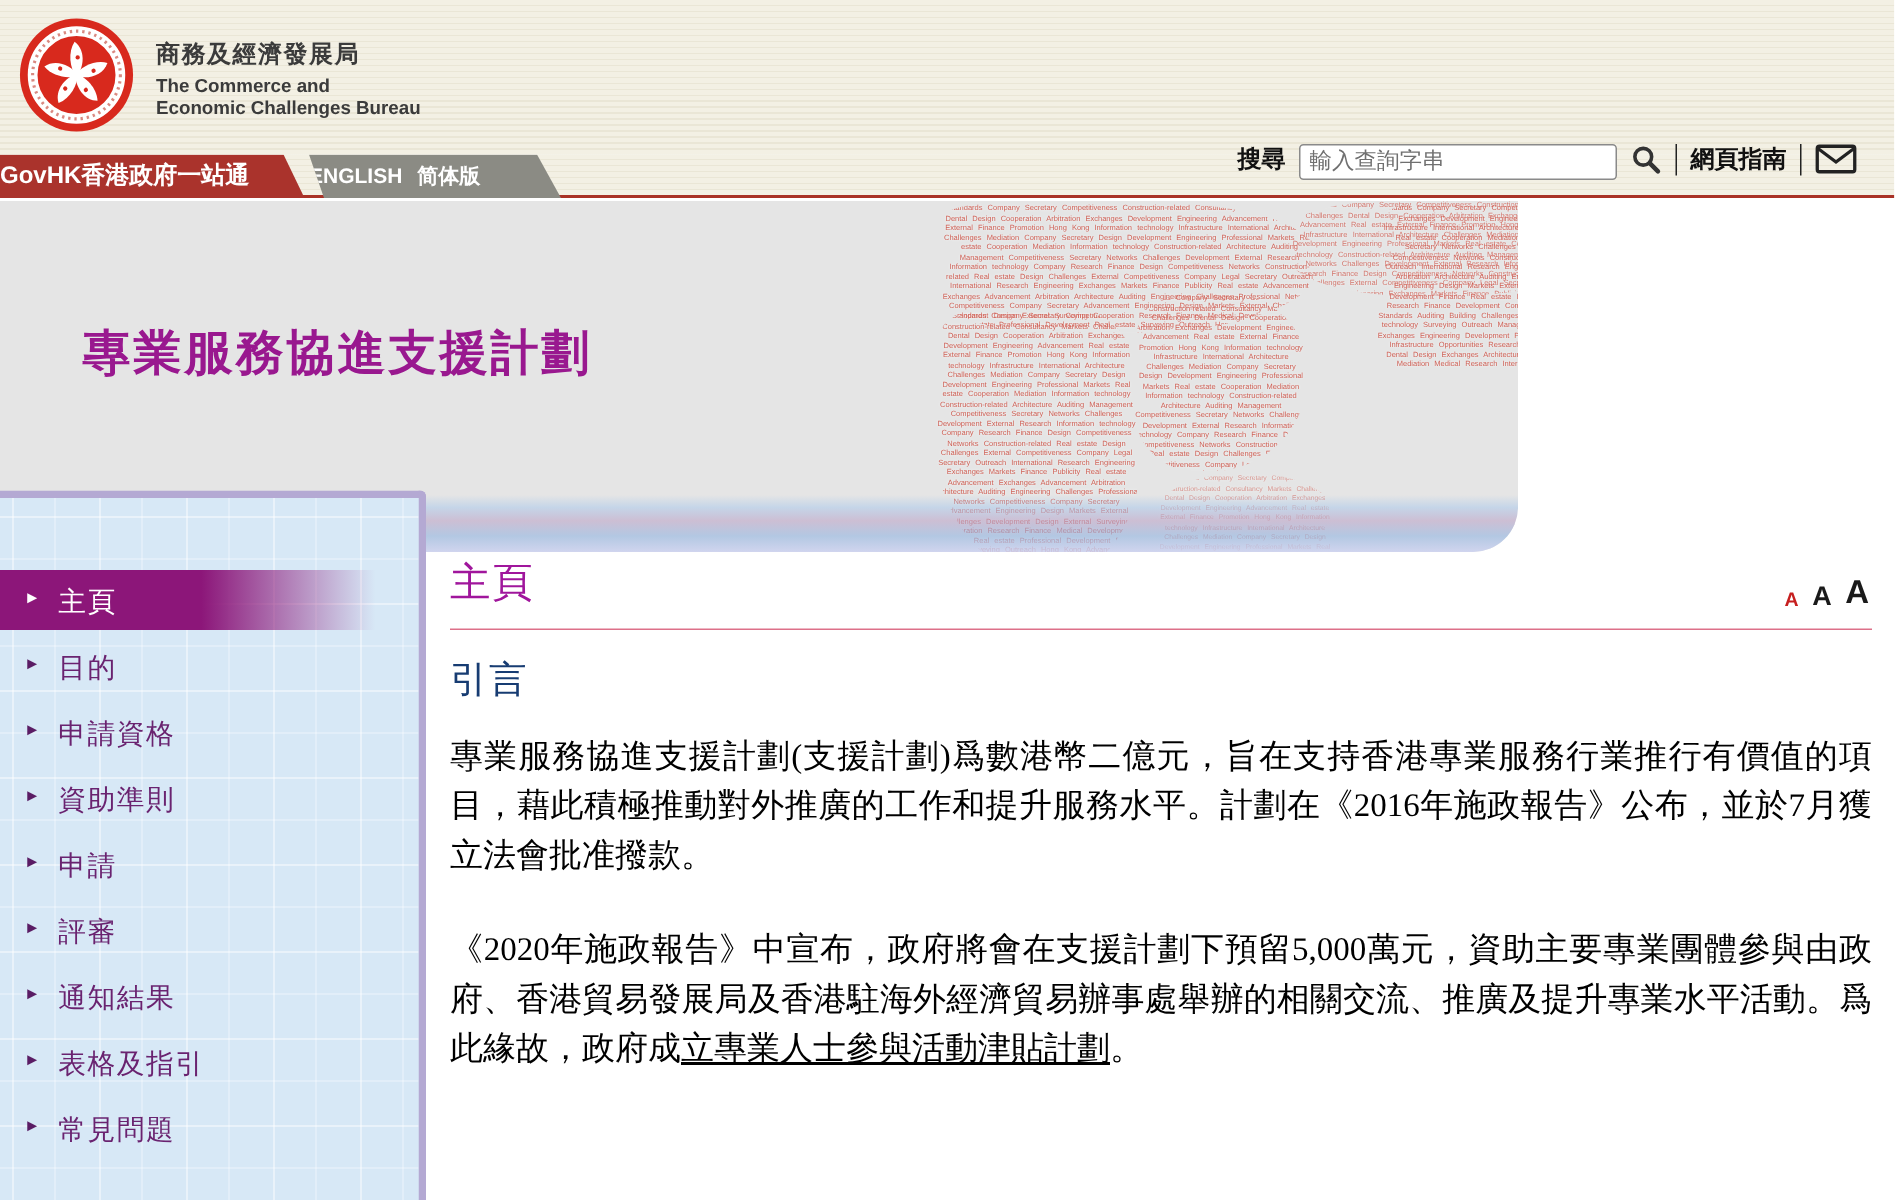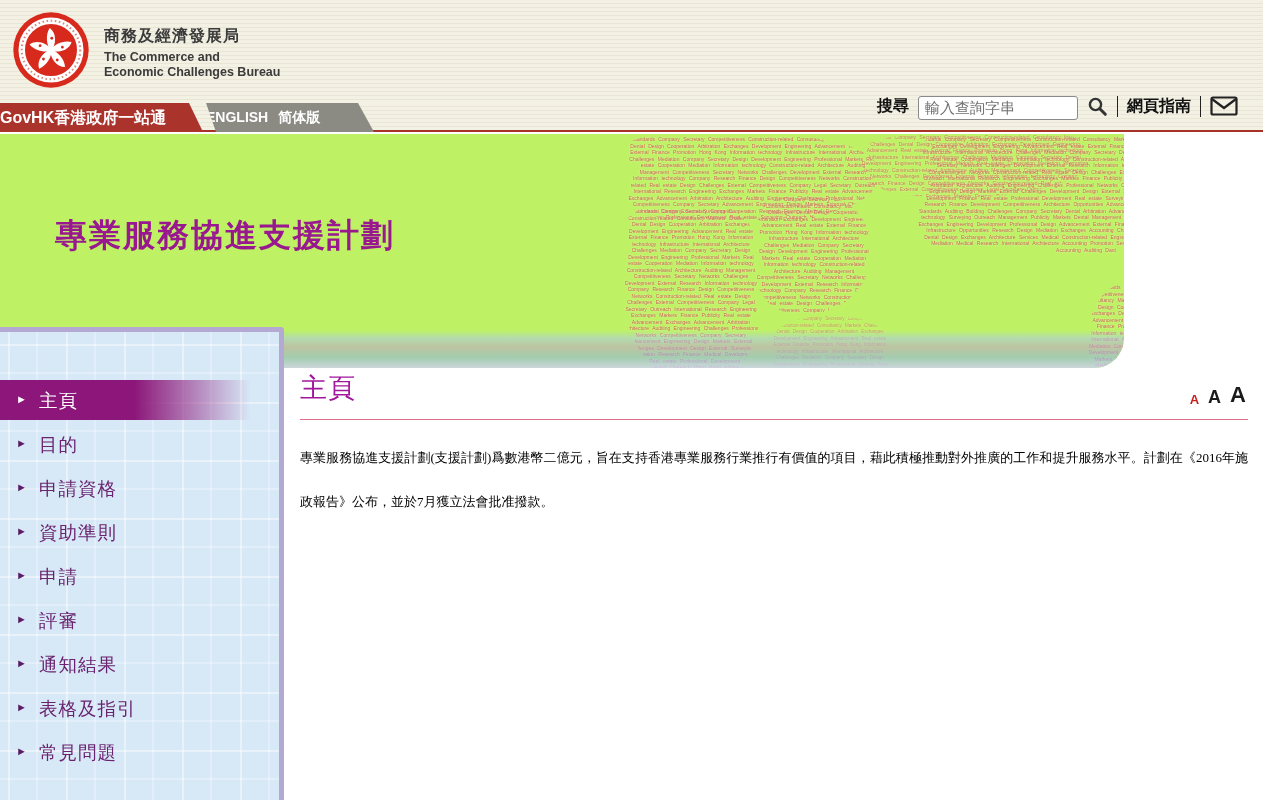--- a/index.html
+++ b/index.html
@@ -41,33 +41,33 @@
     clip-path:polygon(0 0,calc(100% - 16px) 0,100% 100%,10px 100%);
   }
   .langtab span { cursor:pointer; }
   .langtab .sep { display:inline-block; width:10px; }
   .searchbar {
     position:absolute; right:25px; top:-7px; height:30px;
     display:flex; align-items:flex-start; gap:9px; color:#111;margin-left:10px;
   }
   .searchbar .lbl { font-size:16px; font-weight:700; }
   .searchbar input {
-    width:160px; height:24px; border:1px solid #8a8a8a; border-radius:3px;
+    width:212px; height:24px; border:1px solid #8a8a8a; border-radius:3px;
     background:#fff; font-size:15px; padding:0 6px; color:#333;
     font-family:"Liberation Serif","DejaVu Serif",serif; outline:none;
   }
   .searchbar input::placeholder { color:#6f6f6f; opacity:1; }
   .vdiv { width:1px; height:21px; background:#222; }
   .guide { font-size:16px; font-weight:700; cursor:pointer; }
   .icon-btn { cursor:pointer; display:flex; align-items:center; }
 
   
   .banner {
-    position:absolute; top:134px; left:0; width:1124px; height:234px;
-    background:#bef264; border-radius:0 0 30px 0; overflow:hidden;
+    position:absolute; top:134px; left:0; width:1012px; height:234px;
+    background:#e5e5e5; border-radius:0 0 30px 0; overflow:hidden;
   }
   .banner h1 {
     position:absolute; left:55px; top:80px; font-size:32px; font-weight:700;
     color:#99188f; letter-spacing:2px; z-index:3;
   }
   .band {
     position:absolute; left:0; right:0; bottom:0; height:38px; z-index:2;
     background:linear-gradient(180deg, rgba(255,255,255,0) 0%, rgba(170,200,235,.55) 22%,
       rgba(188,165,200,.6) 45%, rgba(145,180,225,.6) 72%, rgba(205,210,240,.85) 100%);
   }
@@ -115,21 +115,21 @@
   .titlerow { display:flex; align-items:flex-end; justify-content:space-between; }
   .pagetitle { font-size:27px; font-weight:500; color:#a0169c; letter-spacing:1px; }
   .fsizes { display:flex; align-items:flex-end; gap:9px; padding-right:2px;
     font-family:"Liberation Sans",sans-serif; line-height:1; }
   .fsizes span { cursor:pointer; font-weight:700; }
   .fs-s { font-size:13px; color:#c61f1f; }
   .fs-m { font-size:18px; color:#1a1a1a; }
   .fs-l { font-size:22px; color:#1a1a1a; }
   .rule { border:none; border-top:1px solid #dd7089; margin:13px 0 16px 0; }
   .sectitle { font-size:25px; font-weight:500; color:#173c72; letter-spacing:1px; margin-bottom:18px; }
-  .content p { font-size:13px; line-height:44px; color:#000; text-align:justify; margin-bottom:30px; }
+  .content p { font-size:22px; line-height:33px; color:#000; text-align:justify; margin-bottom:30px; }
   .content p a { color:#000; text-decoration:underline; cursor:pointer; }
 </style>
 </head>
 <body>
 
 <div class="page">
 
   <div class="tophdr">
     <div class="emblem">
       <svg width="78" height="78" viewBox="-30 -30 60 60">
@@ -251,16 +251,18 @@
   <main class="content">
     <div class="titlerow">
       <h2 class="pagetitle">主頁</h2>
       <div class="fsizes">
         <span class="fs-s">A</span>
         <span class="fs-m">A</span>
         <span class="fs-l">A</span>
       </div>
     </div>
     <hr class="rule">
+    <h3 class="sectitle">引言</h3>
     <p>專業服務協進支援計劃(支援計劃)爲數港幣二億元，旨在支持香港專業服務行業推行有價值的項目，藉此積極推動對外推廣的工作和提升服務水平。計劃在《2016年施政報告》公布，並於7月獲立法會批准撥款。</p>
+    <p><span>《2020年施政報告》中宣布，政府將會在支援計劃下預留5,000萬元，資助主要專業團體參與由政府、香港貿易發展局及香港駐海外經濟貿易辦事處舉辦的相關交流、推廣及提升專業水平活動。爲此緣故，政府成</span><a>立專業人士參與活動津貼計劃</a><span>。</span></p>
   </main>
 
 </div>
 
 </body></html>

